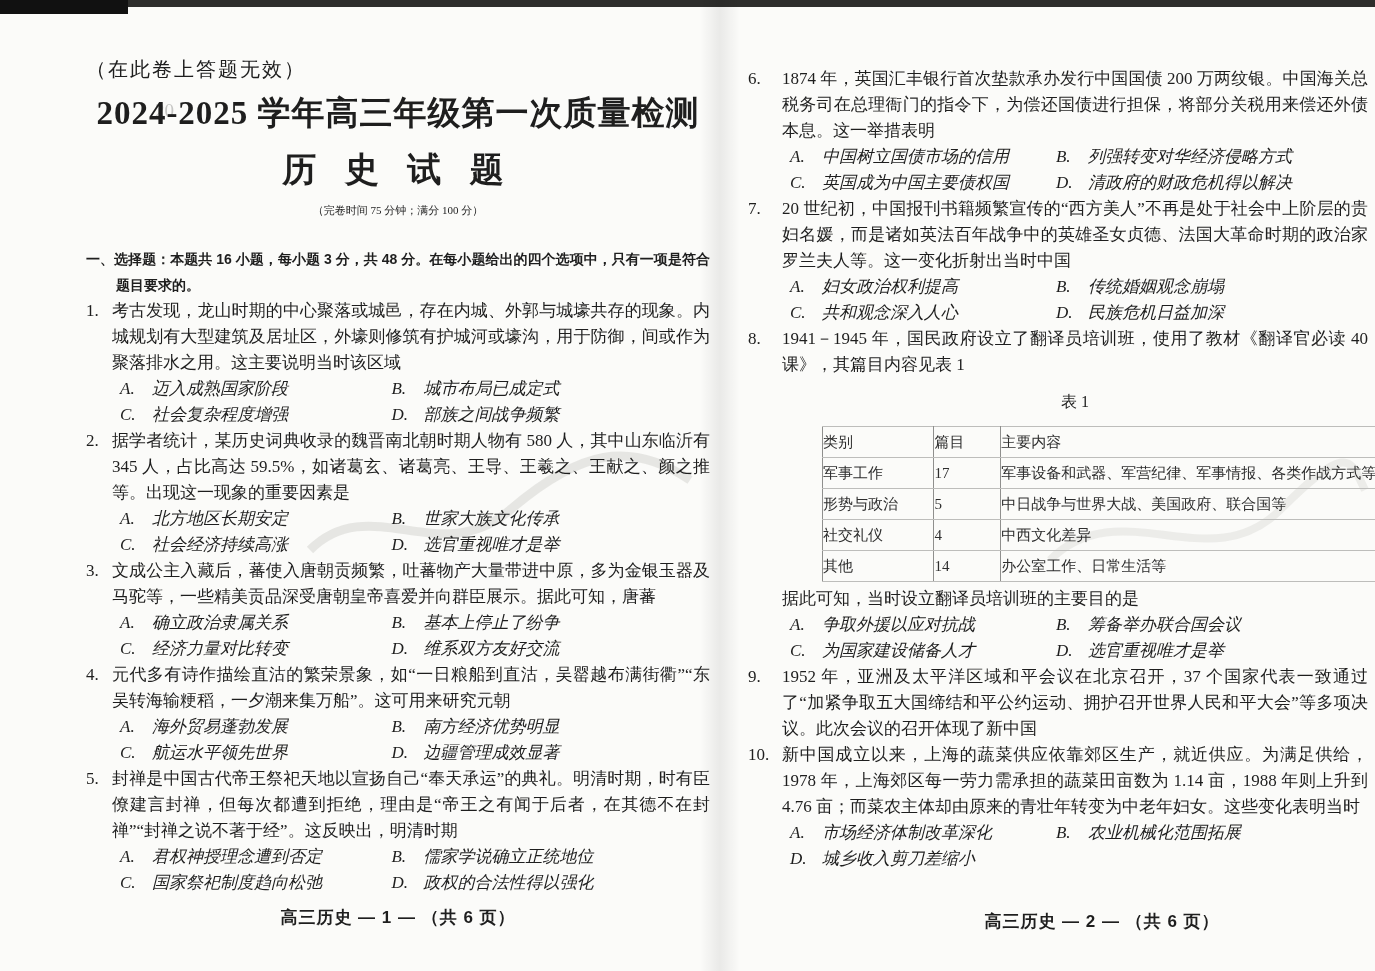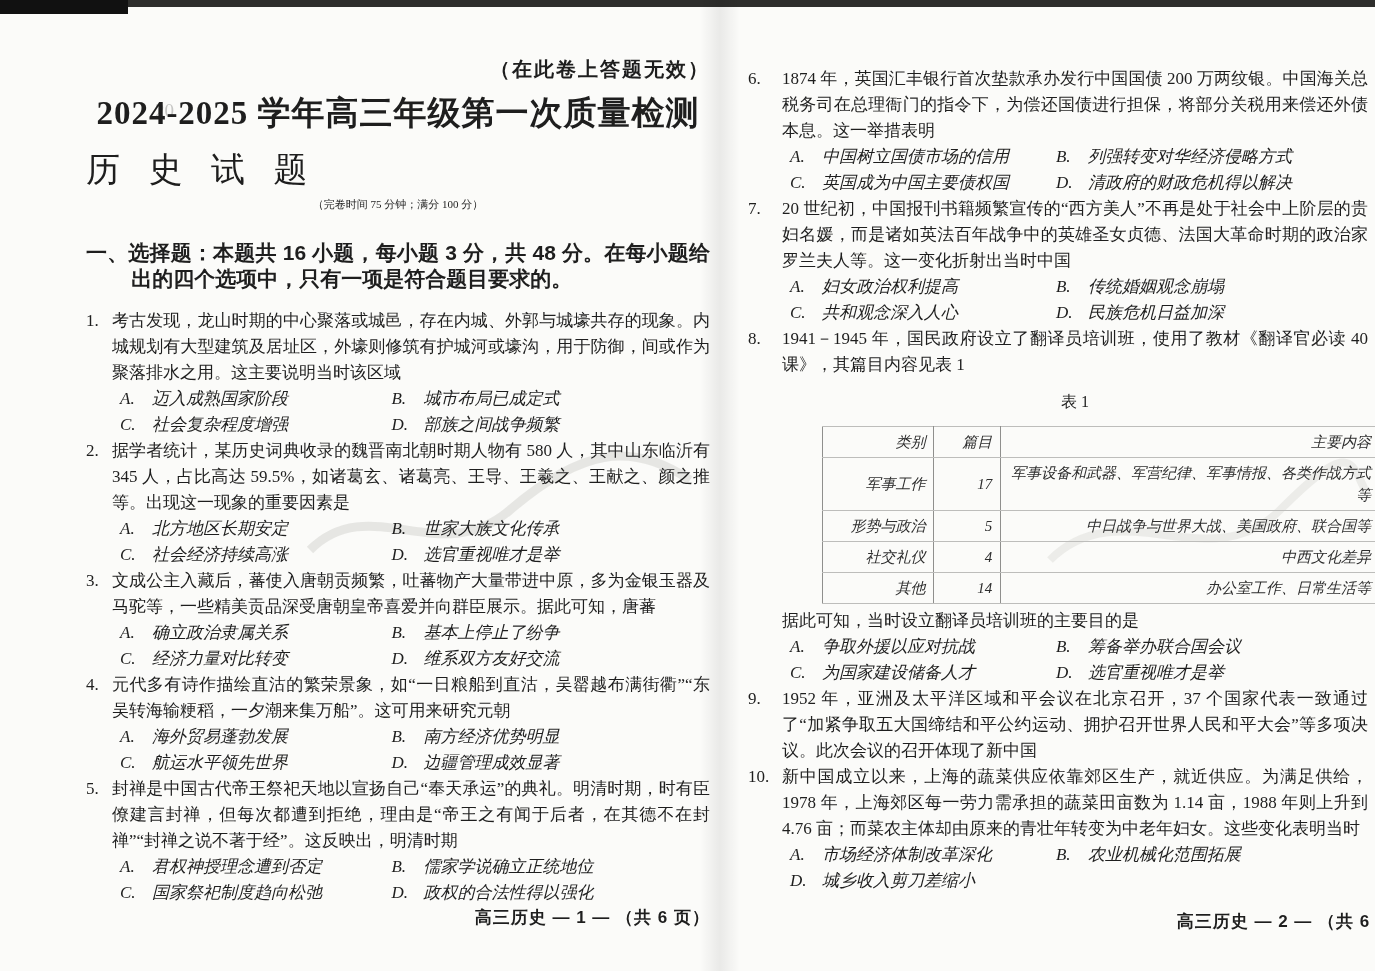--- a/index.html
+++ b/index.html
@@ -9,47 +9,47 @@
   
   .topbar{position:absolute;top:0;left:0;width:100%;height:7px;background:#2e2e2c;}
   .topbar-thick{position:absolute;top:0;left:0;width:128px;height:14px;background:#111;}
   .fold{position:absolute;top:0;left:700px;width:40px;height:100%;
         background:linear-gradient(90deg,rgba(0,0,0,0) 0%,rgba(0,0,0,0.07) 50%,rgba(0,0,0,0) 100%);}
   .ghost{position:absolute;left:155px;top:100px;color:#c6c6c4;font-size:19px;}
   .squiggle{position:absolute;pointer-events:none;}
   
   .page-left{position:absolute;left:86px;top:56px;width:624px;}
   .page-right{position:absolute;left:748px;top:66px;width:620px;}
-  .notice{text-align:right;font-family:"Liberation Sans","DejaVu Sans",sans-serif;
-          font-weight:bold;font-size:20px;letter-spacing:2px;margin-bottom:8px;}
+  .notice{text-align:left;font-family:"Liberation Sans","DejaVu Sans",sans-serif;
+          font-weight:normal;font-size:20px;letter-spacing:2px;margin-bottom:8px;}
   .exam-title{text-align:center;font-weight:bold;font-size:33px;letter-spacing:1px;margin-bottom:11px;}
-  .subject-title{text-align:left;font-weight:normal;font-size:34px;letter-spacing:10px;margin-bottom:4px;}
+  .subject-title{text-align:center;font-weight:bold;font-size:34px;letter-spacing:10px;margin-bottom:10px;}
   .time-score{text-align:center;font-size:11px;margin-bottom:28px;}
   .section-intro{font-family:"Liberation Sans","DejaVu Sans",sans-serif;font-weight:bold;
-          font-size:21px;line-height:26px;padding-left:2.15em;text-indent:-2.15em;
-          margin-bottom:16px;text-align:justify;}
+          font-size:14px;line-height:26px;padding-left:2.15em;text-indent:-2.15em;
+          margin-bottom:0;text-align:justify;}
   .q{display:flex;align-items:flex-start;font-size:17px;line-height:26px;}
   .qnum{flex:0 0 26px;}
   .page-right .qnum{flex-basis:34px;}
   .qbody{flex:1;min-width:0;}
   .stem{text-align:justify;}
   .opts{padding-left:8px;}
   .optrow{display:grid;grid-template-columns:46% 54%;font-style:italic;}
   .opt{white-space:nowrap;}
   .ol{display:inline-block;min-width:32px;}
   .tbl-caption{text-align:center;font-size:16px;margin:13px 0;line-height:22px;}
   table.t1{border-collapse:collapse;width:558px;margin:2px 0 4px 40px;font-size:15px;color:#2e2e2e;}
   .t1 th,.t1 td{border-top:1px solid #bdbdbb;border-bottom:1px solid #bdbdbb;
       border-left:1px solid #8f8f8d;border-right:1px solid #8f8f8d;
-      padding:4px 8px;text-align:right;font-weight:normal;line-height:22px;font-style:italic;}
+      padding:4px 0;text-align:left;font-weight:normal;line-height:22px;}
   .t1 th:nth-child(1),.t1 td:nth-child(1){width:20%;}
   .t1 th:nth-child(2),.t1 td:nth-child(2){width:12%;}
   .t1 th:nth-child(3),.t1 td:nth-child(3){width:68%;}
   .footer{position:absolute;font-family:"Liberation Sans","DejaVu Sans",sans-serif;
-          font-weight:bold;font-size:17px;text-align:right;letter-spacing:1px;}
+          font-weight:bold;font-size:17px;text-align:center;letter-spacing:1px;}
   .footer-left{left:86px;width:624px;top:906px;}
   .footer-right{left:792px;width:620px;top:910px;}
 </style>
 </head>
 <body>
 
 <div class="sheet">
   <div class="topbar"></div>
   <div class="topbar-thick"></div>
   <div class="fold"></div>

